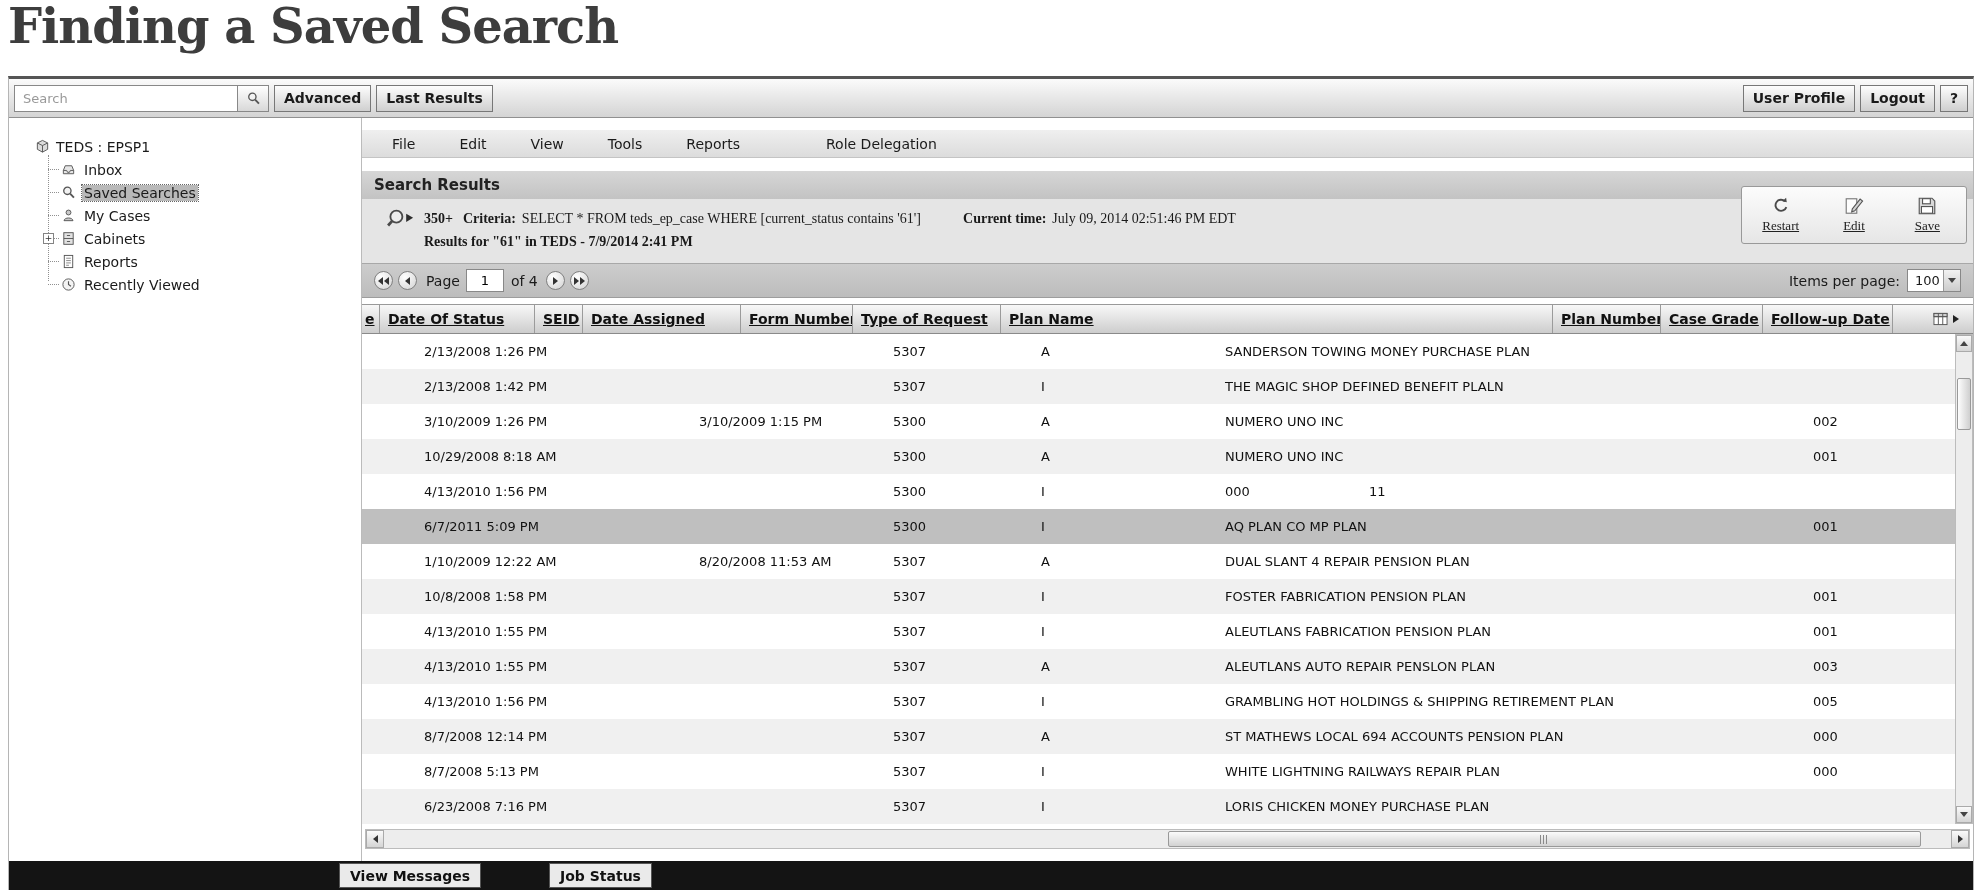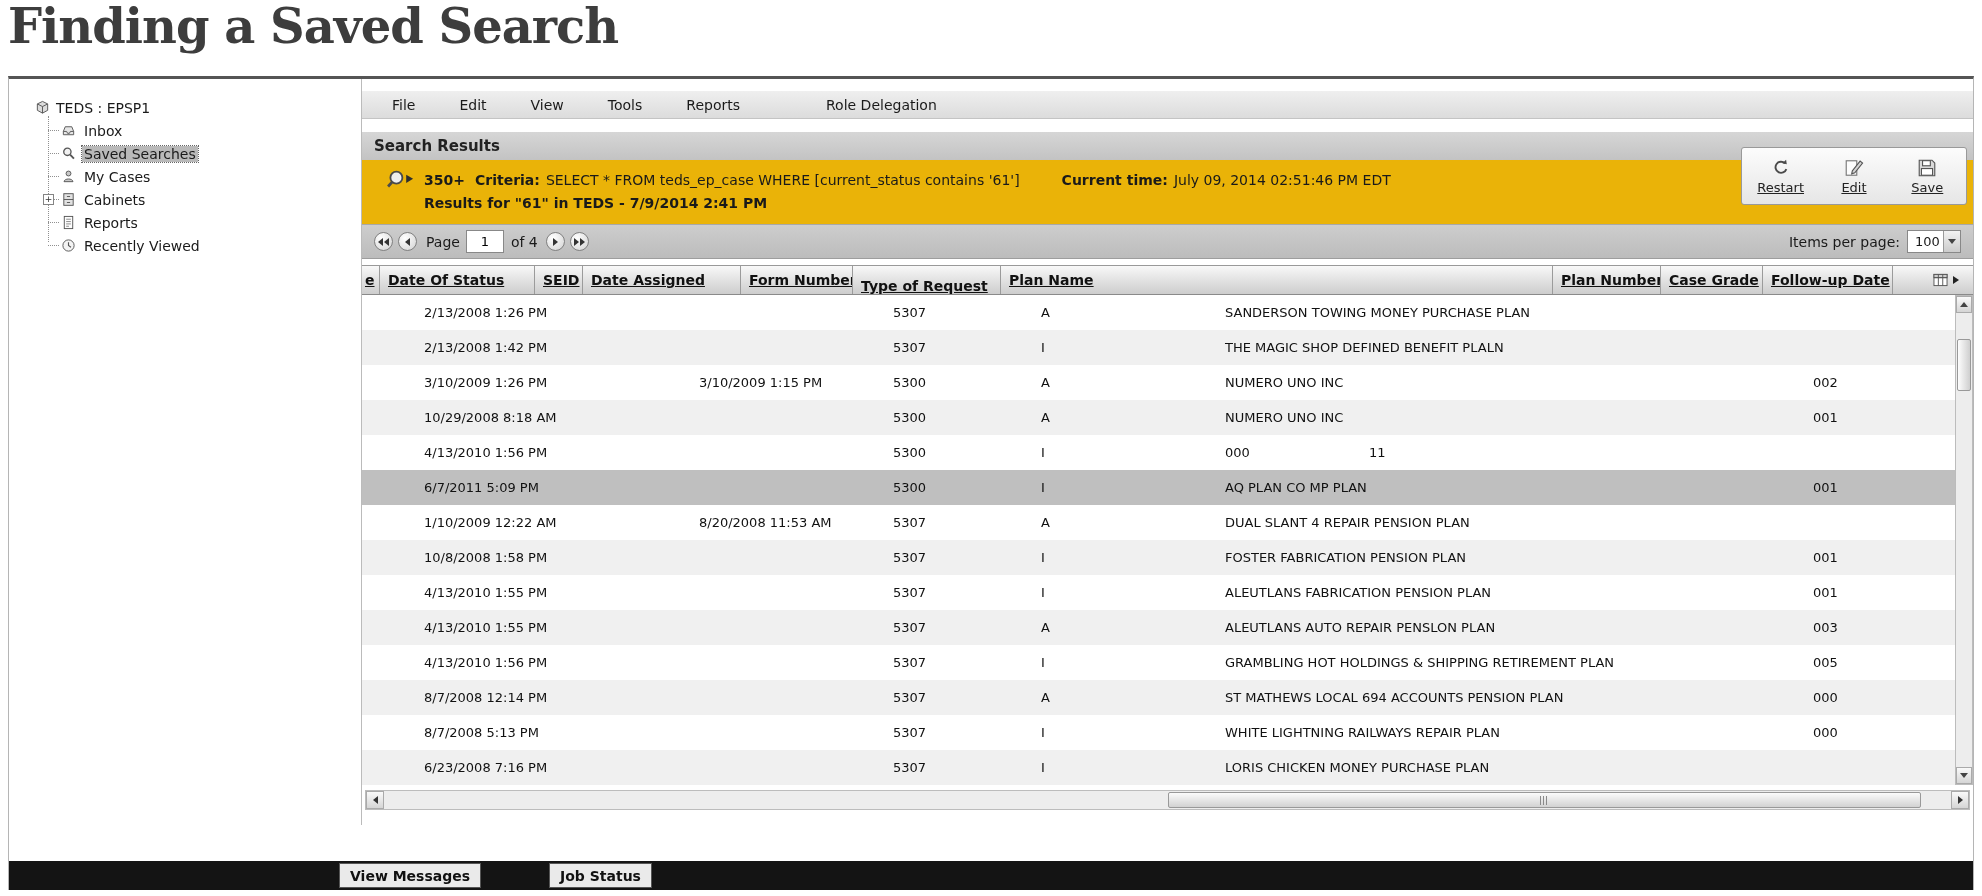--- a/index.html
+++ b/index.html
@@ -45,21 +45,21 @@
 
   
   .menubar { margin-top:12px; height:28px; background:linear-gradient(#efefef,#dcdcdc);
     border-bottom:1px solid #c4c4c4; display:flex; align-items:center; padding-left:30px; font-size:14px; }
   .menu-item { margin-right:44px; cursor:pointer; white-space:nowrap; }
   .menu-item:last-child { margin-left:42px; }
 
   
   .results-header { margin-top:13px; height:28px; background:linear-gradient(#d6d6d6,#c3c3c3);
     display:flex; align-items:center; padding-left:12px; font-weight:bold; font-size:15px; color:#222; }
-  .info-section { height:64px; background:#eab308; position:relative; padding:8px 0 0 24px; }
+  .info-section { height:64px; background:#e5e5e5; position:relative; padding:8px 0 0 24px;font-family:Liberation Serif, serif; }
   .summary-line1 { display:flex; align-items:center; font-size:14px; }
   .big-mag { margin-right:8px; display:flex; }
   .b { font-weight:bold; }
   .lbl-crit { margin-left:10px; margin-right:6px; }
   .lbl-time { margin-left:42px; margin-right:6px; }
   .summary-line2 { margin-top:3px; padding-left:38px; font-weight:bold; font-size:14px; }
   .actions-box { position:absolute; top:-13px; right:6px; width:226px; height:58px; z-index:2;
     background:linear-gradient(#fcfcfc,#e6e6e6); border:1px solid #999; border-radius:3px; display:flex; padding:5px 2px; }
   .action { flex:1; display:flex; flex-direction:column; align-items:center; justify-content:center; gap:2px; cursor:pointer; }
   .action .lbl { font-size:13px; text-decoration:underline; color:#222; }
@@ -125,20 +125,37 @@
 </style>
 </head>
 <body>
 
 <div class="page">
 
   <h1 class="page-title">Finding a Saved Search</h1>
 
   <div class="app">
 
+    <div class="toolbar">
+      <input class="search-input" placeholder="Search" style="">
+      <div class="search-btn">
+        <span class="icon">
+            <svg width="15" height="15" viewBox="0 0 16 16">
+              <circle cx="6.8" cy="6.2" r="3.9" fill="#f2f2f2" stroke="#555" stroke-width="1.4"></circle>
+              <line x1="9.7" y1="9.2" x2="13.8" y2="13.5" stroke="#555" stroke-width="2"></line>
+            </svg>
+          </span>
+      </div>
+      <div class="tb-btn">Advanced</div>
+      <div class="tb-btn">Last Results</div>
+      <div class="tb-spacer"></div>
+      <div class="tb-btn">User Profile</div>
+      <div class="tb-btn">Logout</div>
+      <div class="tb-btn help-btn">?</div>
+    </div>
 
     <div class="main">
 
       <div class="tree-panel">
         <div class="tree-root">
           <span class="icon">
               <svg width="15" height="15" viewBox="0 0 16 16">
                 <path d="M8 1.5 13.5 4.2 13.5 11 8 14 2.5 11 2.5 4.2Z" fill="#dcdcdc" stroke="#555"></path>
                 <path d="M2.5 4.2 8 7 13.5 4.2M8 7V14" fill="none" stroke="#555"></path>
               </svg>
@@ -311,21 +328,21 @@
               </div>
               <div class="hcell" style="width: 48px;">
                 <span class="hlabel">SEID</span>
               </div>
               <div class="hcell" style="width: 158px;">
                 <span class="hlabel">Date Assigned</span>
               </div>
               <div class="hcell" style="width: 112px;">
                 <span class="hlabel">Form Number</span>
               </div>
-              <div class="hcell" style="width: 148px; align-items: flex-end;">
+              <div class="hcell" style="width: 148px;">
                 <span class="hlabel">Type of Request</span>
               </div>
               <div class="hcell" style="width: 552px;">
                 <span class="hlabel">Plan Name</span>
               </div>
               <div class="hcell" style="width: 108px;">
                 <span class="hlabel">Plan Number</span>
               </div>
               <div class="hcell" style="width: 102px;">
                 <span class="hlabel">Case Grade</span>

